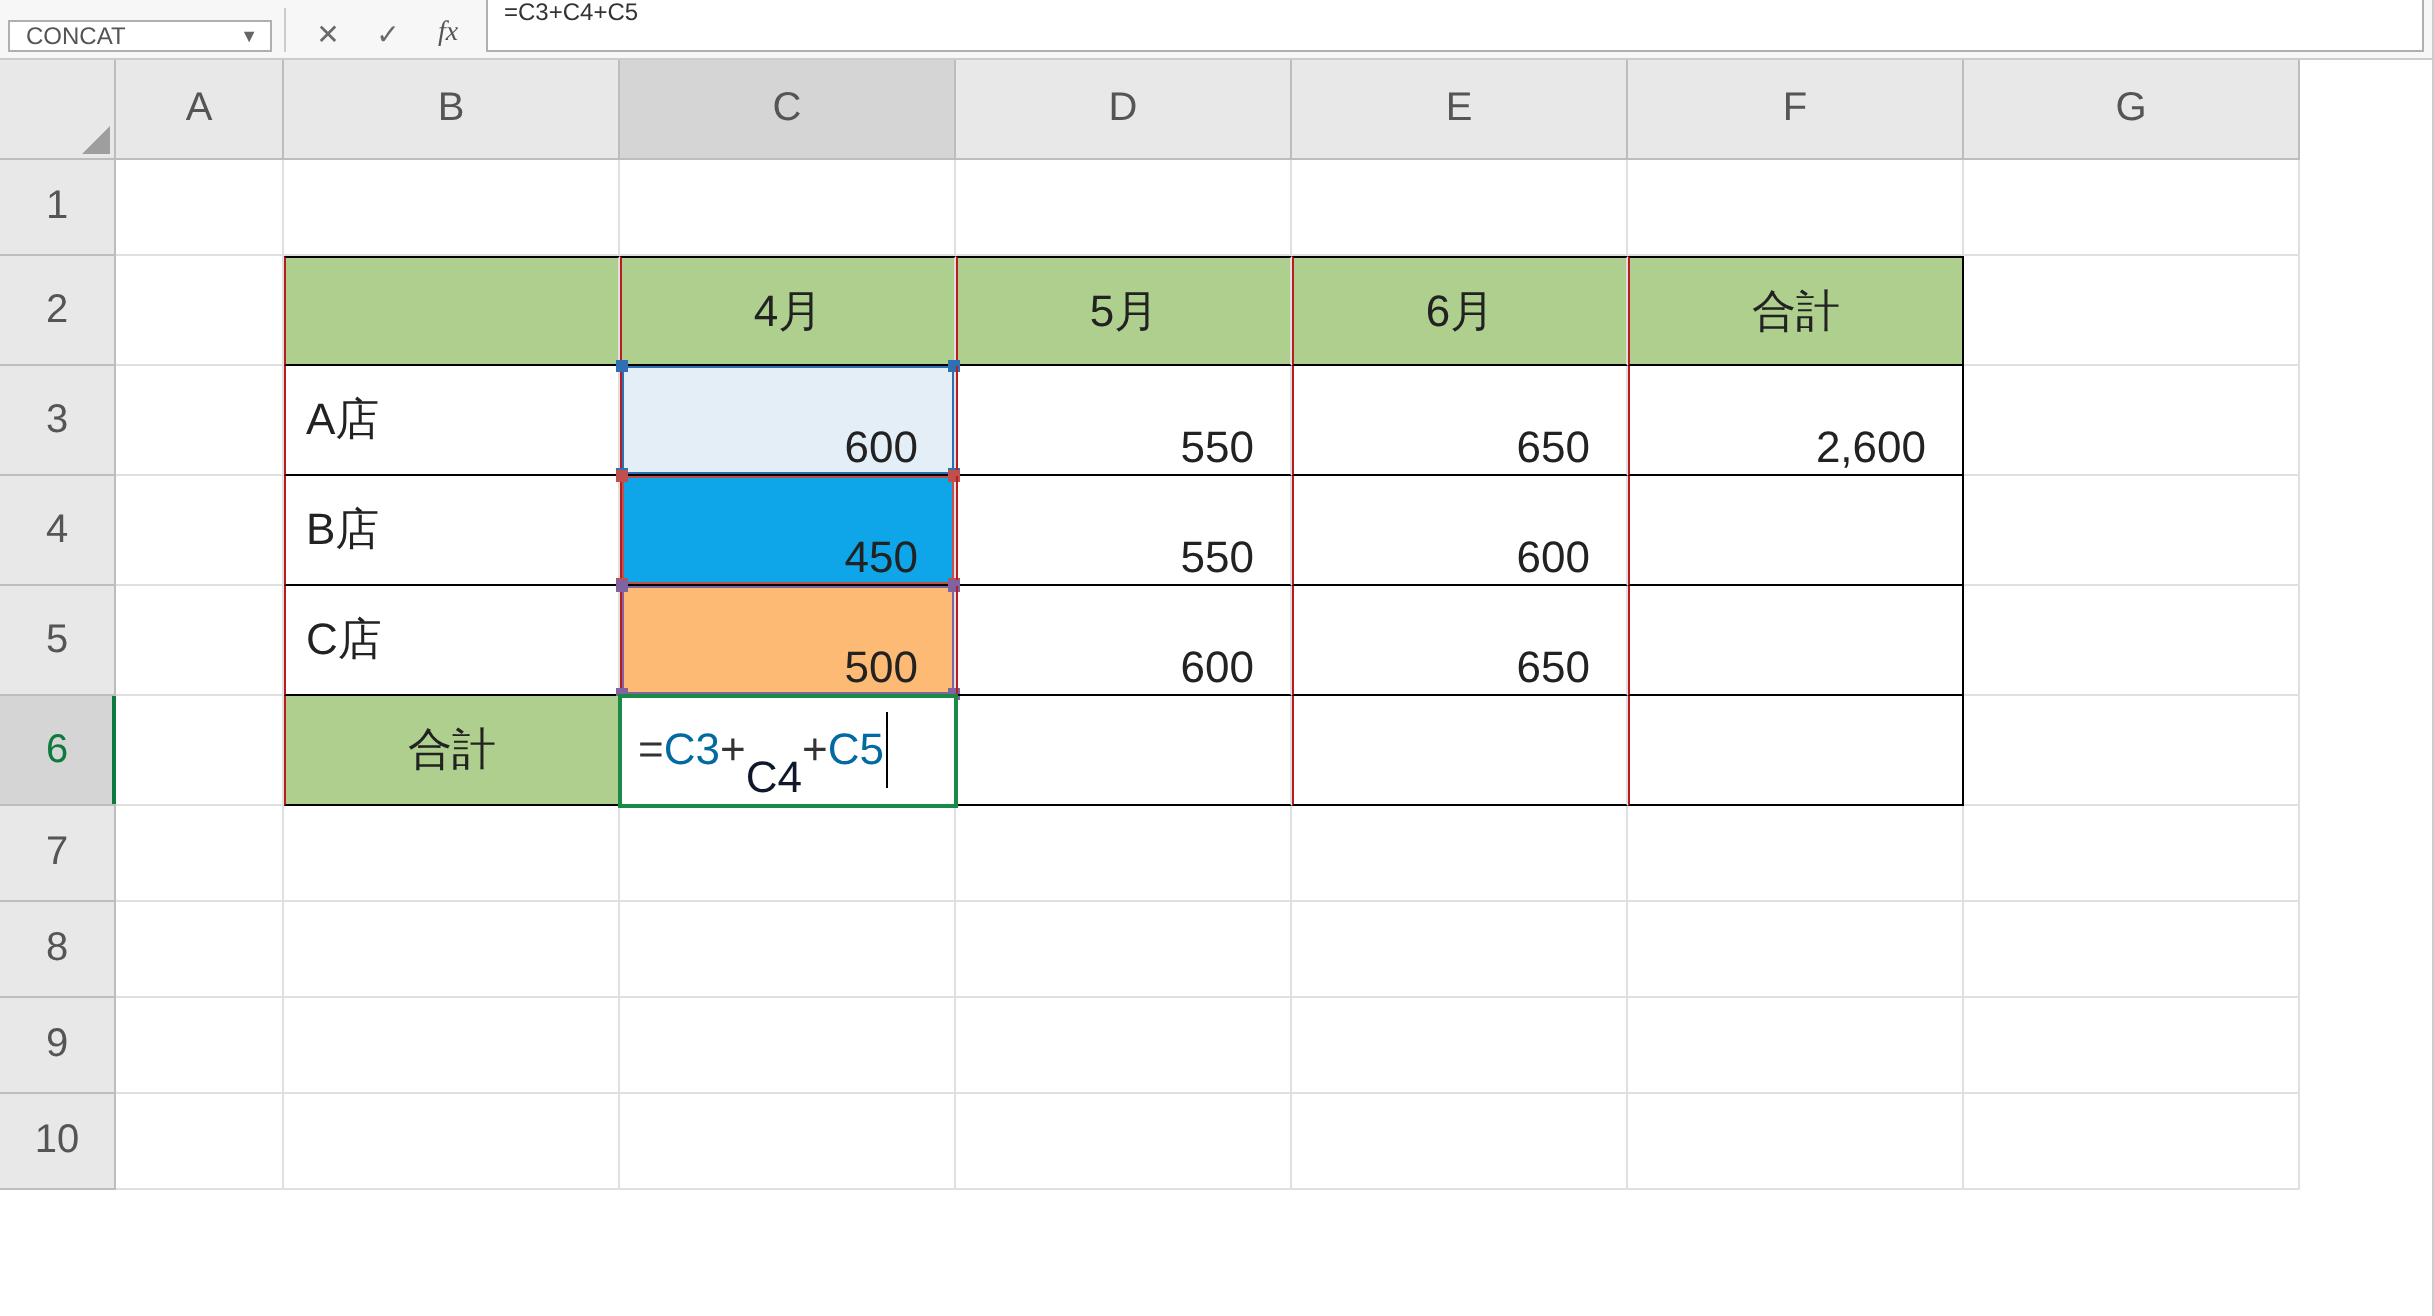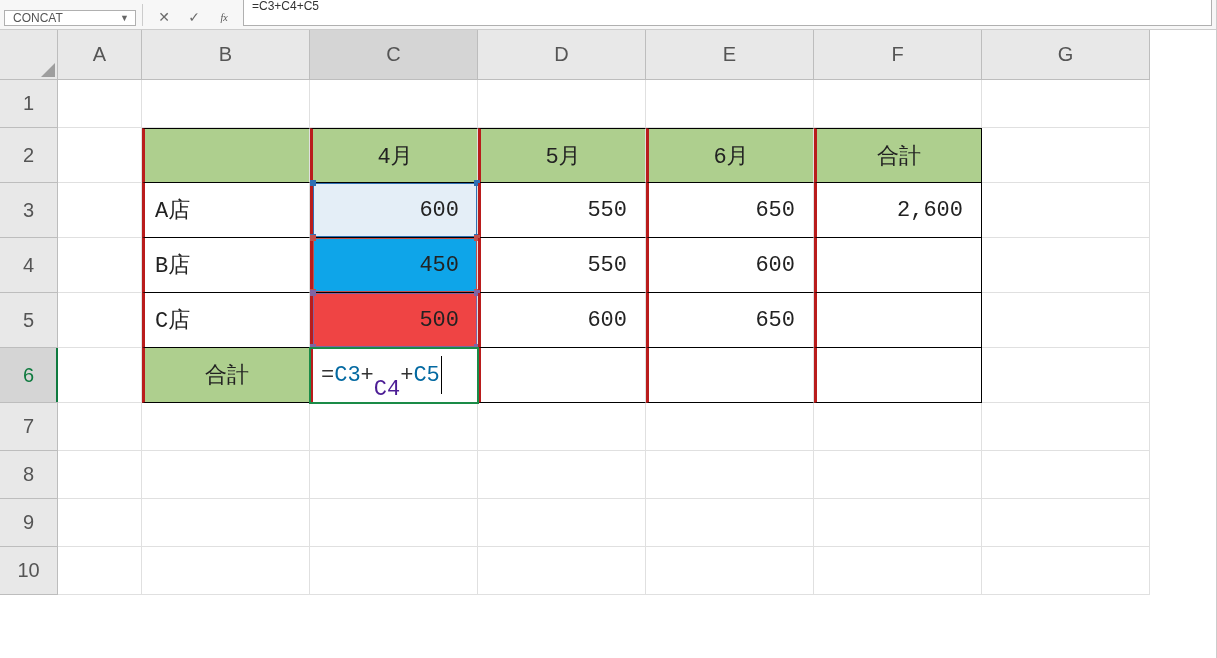--- a/index.html
+++ b/index.html
@@ -50,21 +50,21 @@
     gap: 0;
     padding: 0 4px;
   }
   .fb-btn {
     width: 30px; height: 24px;
     display: flex; align-items: center; justify-content: center;
     color: #6a6a6a;
     font-size: 14px;
     cursor: default;
   }
-  .fb-btn.fx-icon { font-style: italic; font-family: "Times New Roman", serif; font-size: 10px; color:#555;}
+  .fb-btn.fx-icon { font-style: italic; font-family: "Times New Roman", serif; font-size: 14px; color:#555;}
   .fb-divider {
     width: 1px; height: 22px; background: #ccc; margin: 0 2px;
     align-self: center;
   }
   .formula-input {
     flex: 1;
     border: 1px solid #b0b0b0;
     background: #fff;
     margin: 3px 4px 3px 0;
     padding: 12px 8px;
@@ -128,35 +128,35 @@
     position: relative;
     font-size: 22px;
     display: flex;
     align-items: center;
     padding: 0 10px;
     overflow: visible;
     white-space: nowrap;
   }
   
   .tborder-t { border-top: 1px solid #000; }
-  .tborder-l { border-left: 3px solid #b91c1c; font-family: Liberation Mono, monospace; }
+  .tborder-l { border-left: 1px solid #b91c1c; }
   .tborder-r { border-right: 1px solid #000; }
   .tborder-b { border-bottom: 1px solid #000; }
 
   .hdr-green {
     background: #aecf8e;
     justify-content: center;
   }
   .store-name { justify-content: flex-start; }
-  .num { justify-content: flex-end; padding-right: 18px; }
+  .num { justify-content: flex-end; padding-right: 18px; align-items: flex-end; }
 
   
   .ref-blue { background: #e4eef7; }
   .ref-red  { background: #0ea5e9; }
-  .ref-purple { background: #ef4444; }
+  .ref-purple { background: #fdba74; }
 
   .ref-outline{
     position:absolute;
     inset:0;
     pointer-events:none;
   }
   .ref-outline.blue   { outline:1px solid #2f6fb3; outline-offset:-1px;}
   .ref-outline.red    { outline:1px solid #c0504d; outline-offset:-1px;}
   .ref-outline.purple { outline:1px solid #8064a2; outline-offset:-1px;}
 
@@ -181,21 +181,21 @@
     background:#fff;
   }
   .editing .edit-cursor{
     display:inline-block;
     width:1px; height:70%;
     background:#000;
     margin-left:1px;
     vertical-align:middle;
   }
   .col-ref-blue   { color:#0369a1; }
-  .col-ref-red    { color:#4c1d95;margin-top:28px; }
+  .col-ref-red    { color:#0f172a;margin-top:28px; }
   .col-ref-purple { color:#0369a1; }
   .op { color:#333; }
 
   
 </style>
 </head>
 <body>
 
 <div class="app">
 

